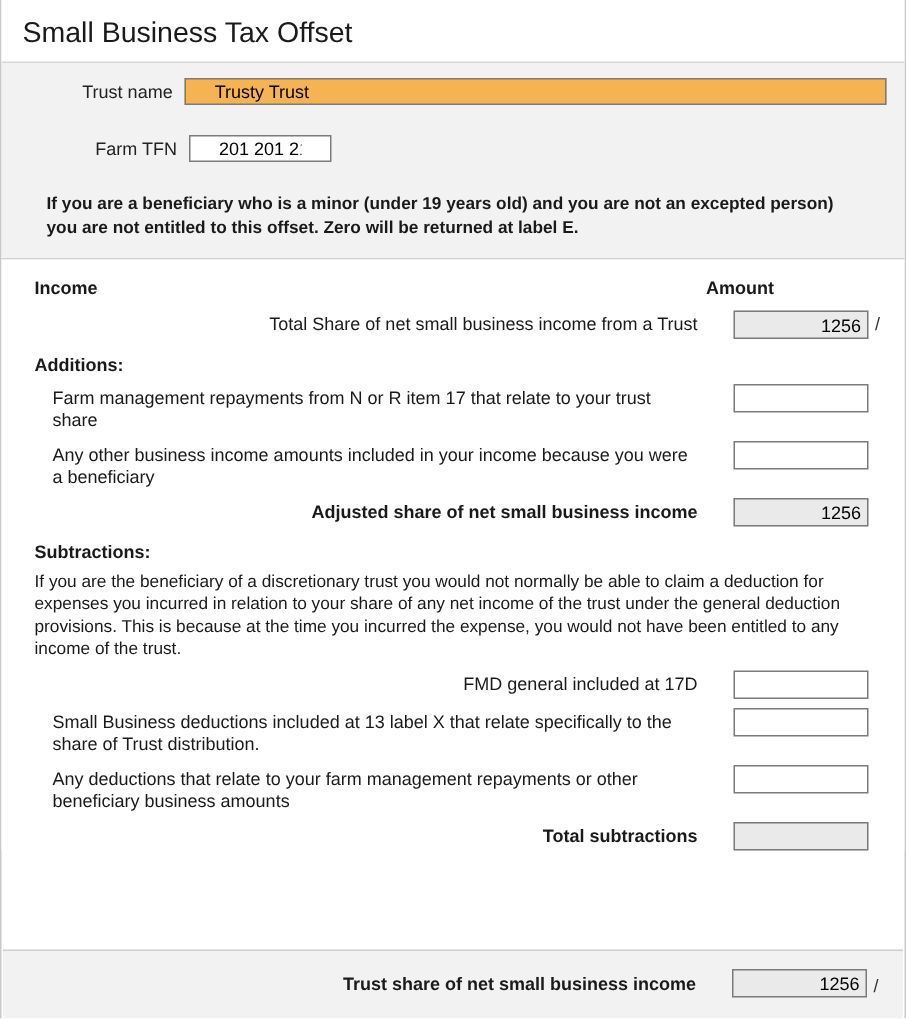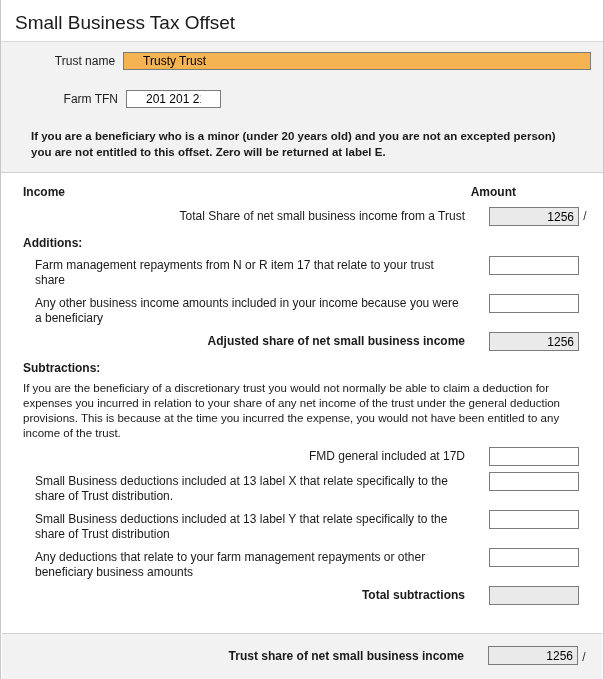--- a/index.html
+++ b/index.html
@@ -189,21 +189,21 @@
   <div class="top-area">
     <div class="field-row">
       <div class="field-label">Trust name</div>
       <input class="text-input trust-name" type="text" value="Trusty Trust" style="">
     </div>
     <div class="field-row">
       <div class="field-label">Farm TFN</div>
       <input class="text-input trust-tfn" type="text" value="201 201 210" style="">
     </div>
     <div class="notice">
-      <div>If you are a beneficiary who is a minor (under 20 years old) and you are not an excepted person)</div>
+      <div>If you are a beneficiary who is a minor (under 19 years old) and you are not an excepted person)</div>
       <div>you are not entitled to this offset. Zero will be returned at label E.</div>
     </div>
   </div>
 
   <div class="body-area">
 
     <div class="section-head">
       <span>Income</span>
       <span class="amount-head">Amount</span>
     </div>
@@ -243,25 +243,20 @@
       <div class="val-box"></div>
       <div class="spacer-slash"></div>
     </div>
 
     <div class="line">
       <div class="line-label">Small Business deductions included at 13 label X that relate specifically to the share of Trust distribution.</div>
       <div class="val-box"></div>
       <div class="spacer-slash"></div>
     </div>
 
-    <div class="line">
-      <div class="line-label">Small Business deductions included at 13 label Y that relate specifically to the share of Trust distribution</div>
-      <div class="val-box"></div>
-      <div class="spacer-slash"></div>
-    </div>
 
     <div class="line">
       <div class="line-label">Any deductions that relate to your farm management repayments or other beneficiary business amounts</div>
       <div class="val-box"></div>
       <div class="spacer-slash"></div>
     </div>
 
     <div class="line">
       <div class="line-label bold">Total subtractions</div>
       <div class="val-box readonly"></div>

